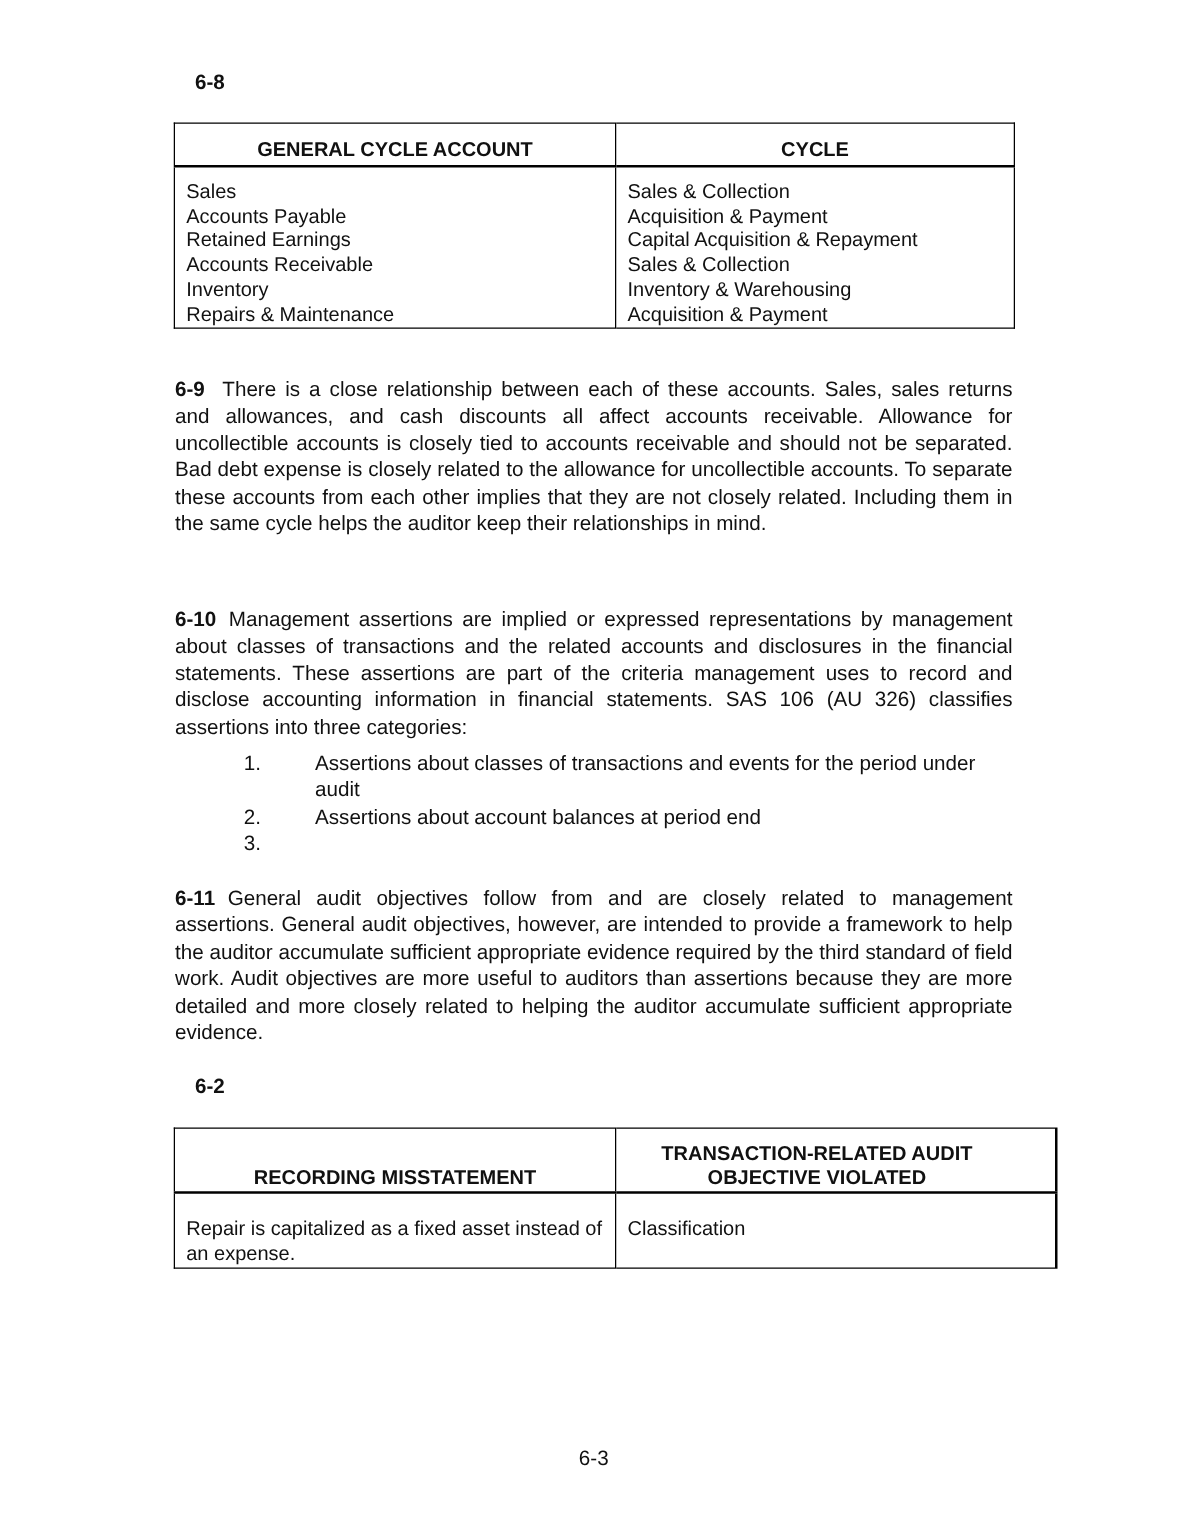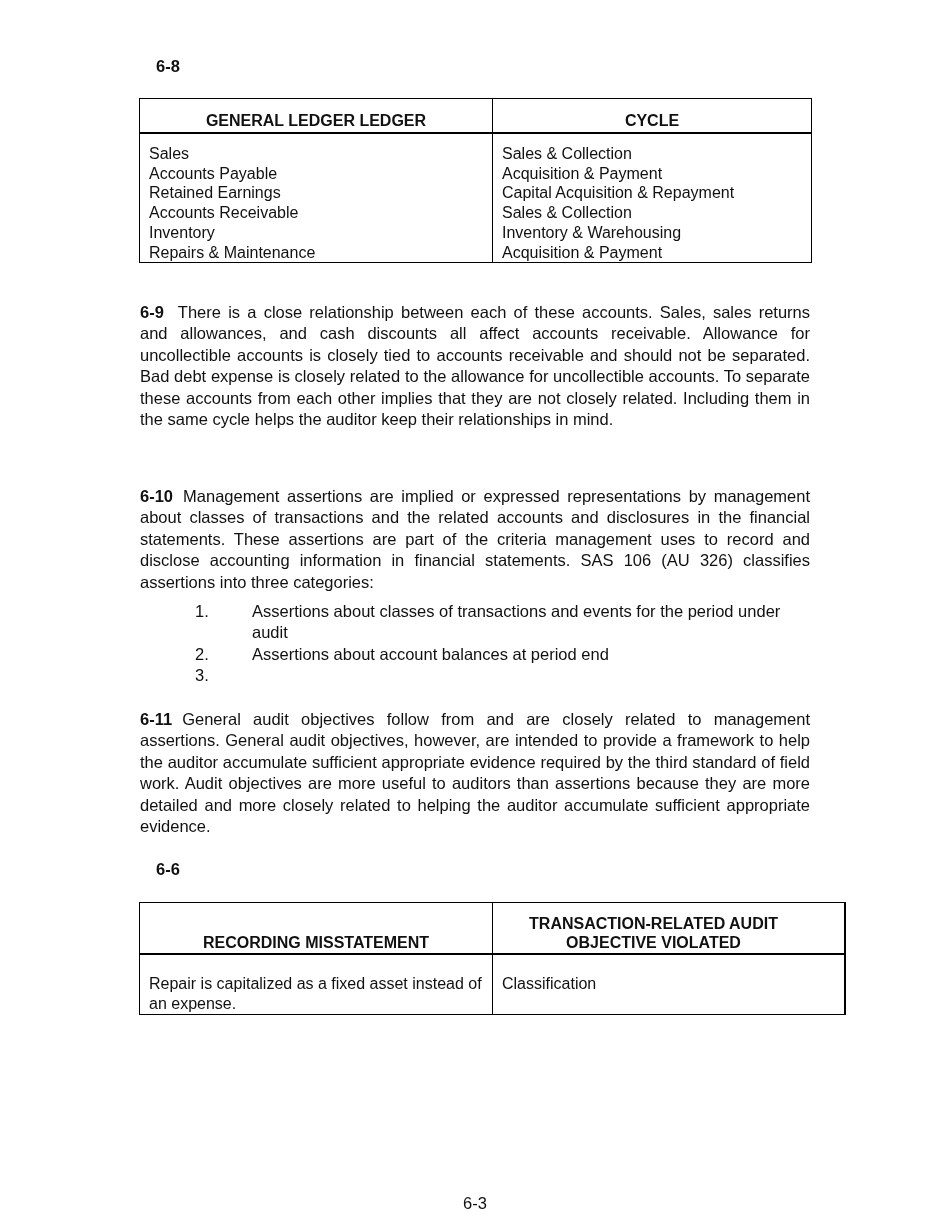--- a/index.html
+++ b/index.html
@@ -19,31 +19,31 @@
   #t1 .c1 { width: 334px; }
   #t2 { left: 139px; top: 902px; width: 707px; border: 1px solid #000; border-right: 2px solid #000; }
   #t2 th { height: 49px; vertical-align: bottom; padding: 0 0 1px 0; font-weight: bold; text-align: center; border-bottom: 2px solid #000; border-right: 1px solid #000; line-height: 19px; }
   #t2 th:last-child { border-right: none; }
   #t2 td { padding: 10px 9px 0 9px; line-height: 20px; border-right: 1px solid #000; font-size: 16px; }
   #t2 td:last-child { border-right: none; }
   #t2 .c1 { width: 334px; }
   ol.list { position: absolute; left: 195px; top: 601px; width: 615px; margin: 0; padding: 0; list-style: none; line-height: 21.4px; }
   ol.list li { display: flex; }
   ol.list .num { width: 57px; flex-shrink: 0; }
-  .footer { left: 0; width: 950px; text-align: center; top: 1158px; font-size: 16.5px; margin-top: 36px; }
+  .footer { left: 0; width: 950px; text-align: center; top: 1158px; font-size: 16.5px; }
 </style>
 </head>
 <body>
 
 <div class="abs heading" style="top:57px;">6-8</div>
 
 <table id="t1">
   <tbody>
       <tr>
-    <th class="c1">GENERAL LEDGER LEDGER</th>
+    <th class="c1">GENERAL CYCLE ACCOUNT</th>
     <th>CYCLE</th>
   </tr>
   <tr>
     <td class="c1">
       <div>Sales</div>
       <div>Accounts Payable</div>
       <div>Retained Earnings</div>
       <div>Accounts Receivable</div>
       <div>Inventory</div>
       <div>Repairs &amp; Maintenance</div>
@@ -79,21 +79,21 @@
   </li>
   <li>
     <span class="num">3.</span>
   </li>
 </ol>
 
 <div class="abs para" style="top:709px;">
   <span class="qnum" style="margin-right:10px;">6-11</span><span>General audit objectives follow from and are closely related to management assertions. General audit objectives, however, are intended to provide a framework to help the auditor accumulate sufficient appropriate evidence required by the third standard of field work. Audit objectives are more useful to auditors than assertions because they are more detailed and more closely related to helping the auditor accumulate sufficient appropriate evidence.</span>
 </div>
 
-<div class="abs heading" style="top:860px;">6-6</div>
+<div class="abs heading" style="top:860px;">6-2</div>
 
 <table id="t2">
   <tbody>
       <tr>
     <th class="c1">RECORDING MISSTATEMENT</th>
     <th style="padding-right:30px;">TRANSACTION-RELATED AUDIT OBJECTIVE VIOLATED</th>
   </tr>
   <tr>
     <td class="c1" style="padding-top:19px;">Repair is capitalized as a fixed asset instead of an expense.</td>
     <td style="padding-top:19px;">Classification</td>

